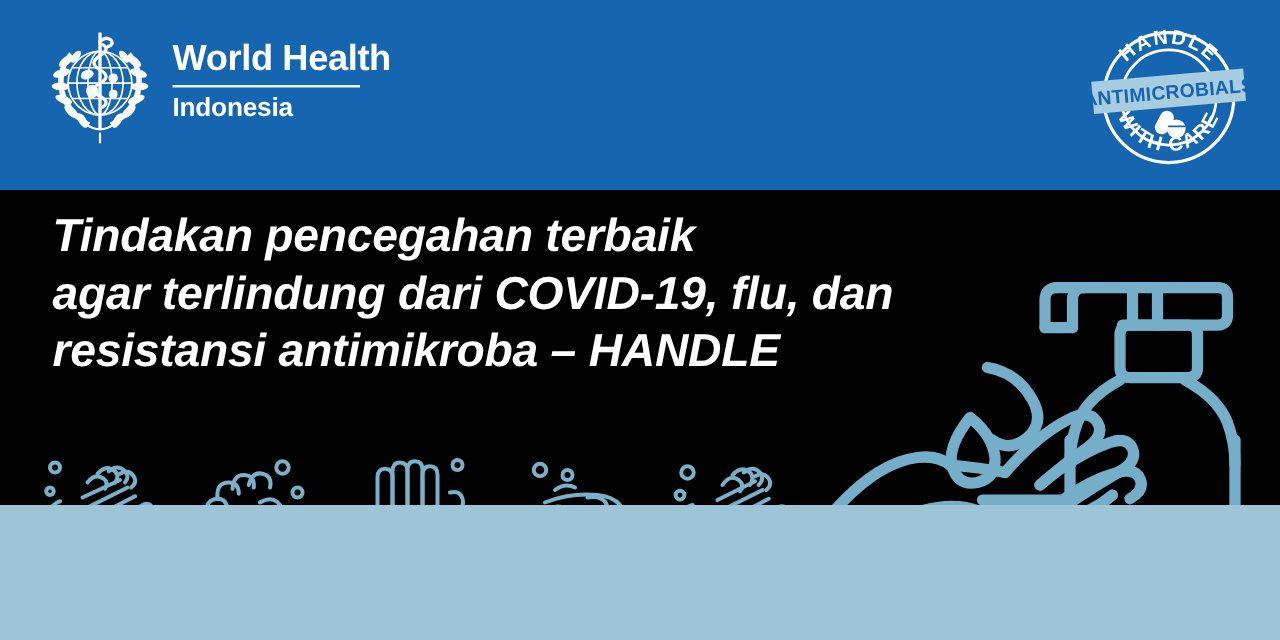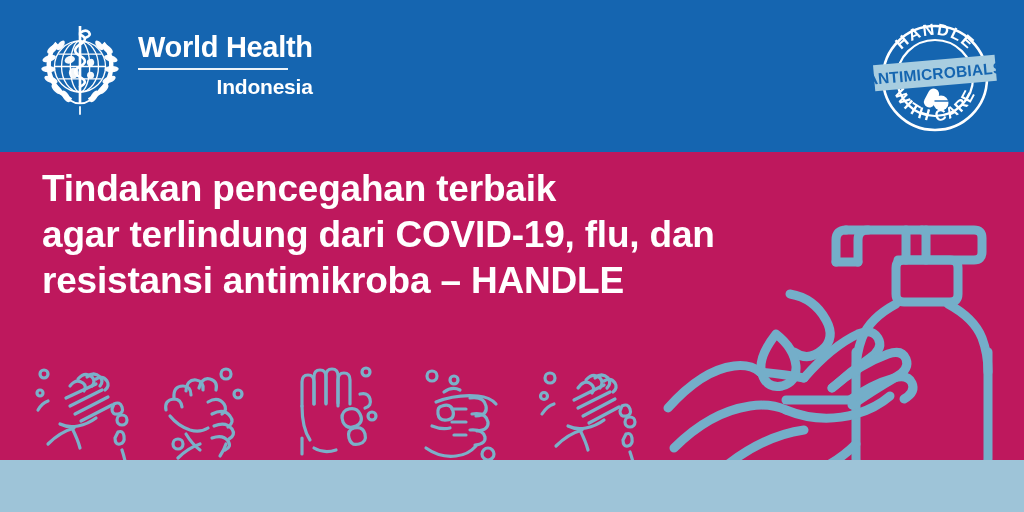--- a/index.html
+++ b/index.html
@@ -1,52 +1,52 @@
 <!DOCTYPE html>
 <html><head>
 <meta charset="utf-8">
 <style>
   html,body{margin:0;padding:0;}
   body{
     width:1024px;height:512px;overflow:hidden;
     font-family:"Liberation Sans", sans-serif;
     background:#9ec4d8;
   }
-  #poster{position:relative;width:1024px;height:460px;background:#be185d;overflow:hidden;}
+  #poster{position:relative;width:1024px;height:404px;background:#000000;overflow:hidden;}
 
   
   .header{
     position:absolute;left:0;top:0;width:1024px;height:152px;
     background:#1565b0;
   }
   .logo-block{position:absolute;left:36px;top:22px;display:flex;align-items:flex-start;}
   .who-emblem{width:88px;height:96px;flex:0 0 auto;}
   .logo-text{margin-left:14px;padding-top:10px;}
   .who-line{
     color:#ffffff;font-weight:bold;font-size:29px;line-height:31px;
     letter-spacing:-0.3px;white-space:nowrap;
   }
   .logo-rule{
     width:150px;height:2px;background:#ffffff;opacity:.92;margin:5px 0 5px 0;
   }
   .who-country{
     color:#ffffff;font-weight:bold;font-size:21px;line-height:23px;
-    letter-spacing:-0.2px;white-space:nowrap;text-align:right;
+    letter-spacing:-0.2px;white-space:nowrap;
   }
 
   
   .stamp{position:absolute;right:24px;top:14px;width:130px;height:126px;}
 
   
   .headline{
     position:absolute;left:42px;top:166px;width:800px;
     color:#ffffff;font-weight:bold;font-size:37px;line-height:46px;
     letter-spacing:-0.2px;
   }
-  .headline div{white-space:nowrap;}
+  .headline div{white-space:nowrap;font-style:italic;}
 
   
   .wash-strip{position:absolute;left:26px;top:358px;width:640px;height:120px;}
   .wash-strip svg{display:block;}
 
   
   .dispenser{position:absolute;left:660px;top:158px;width:364px;height:340px;}
   .dispenser svg{display:block;}
 </style>
 </head>

